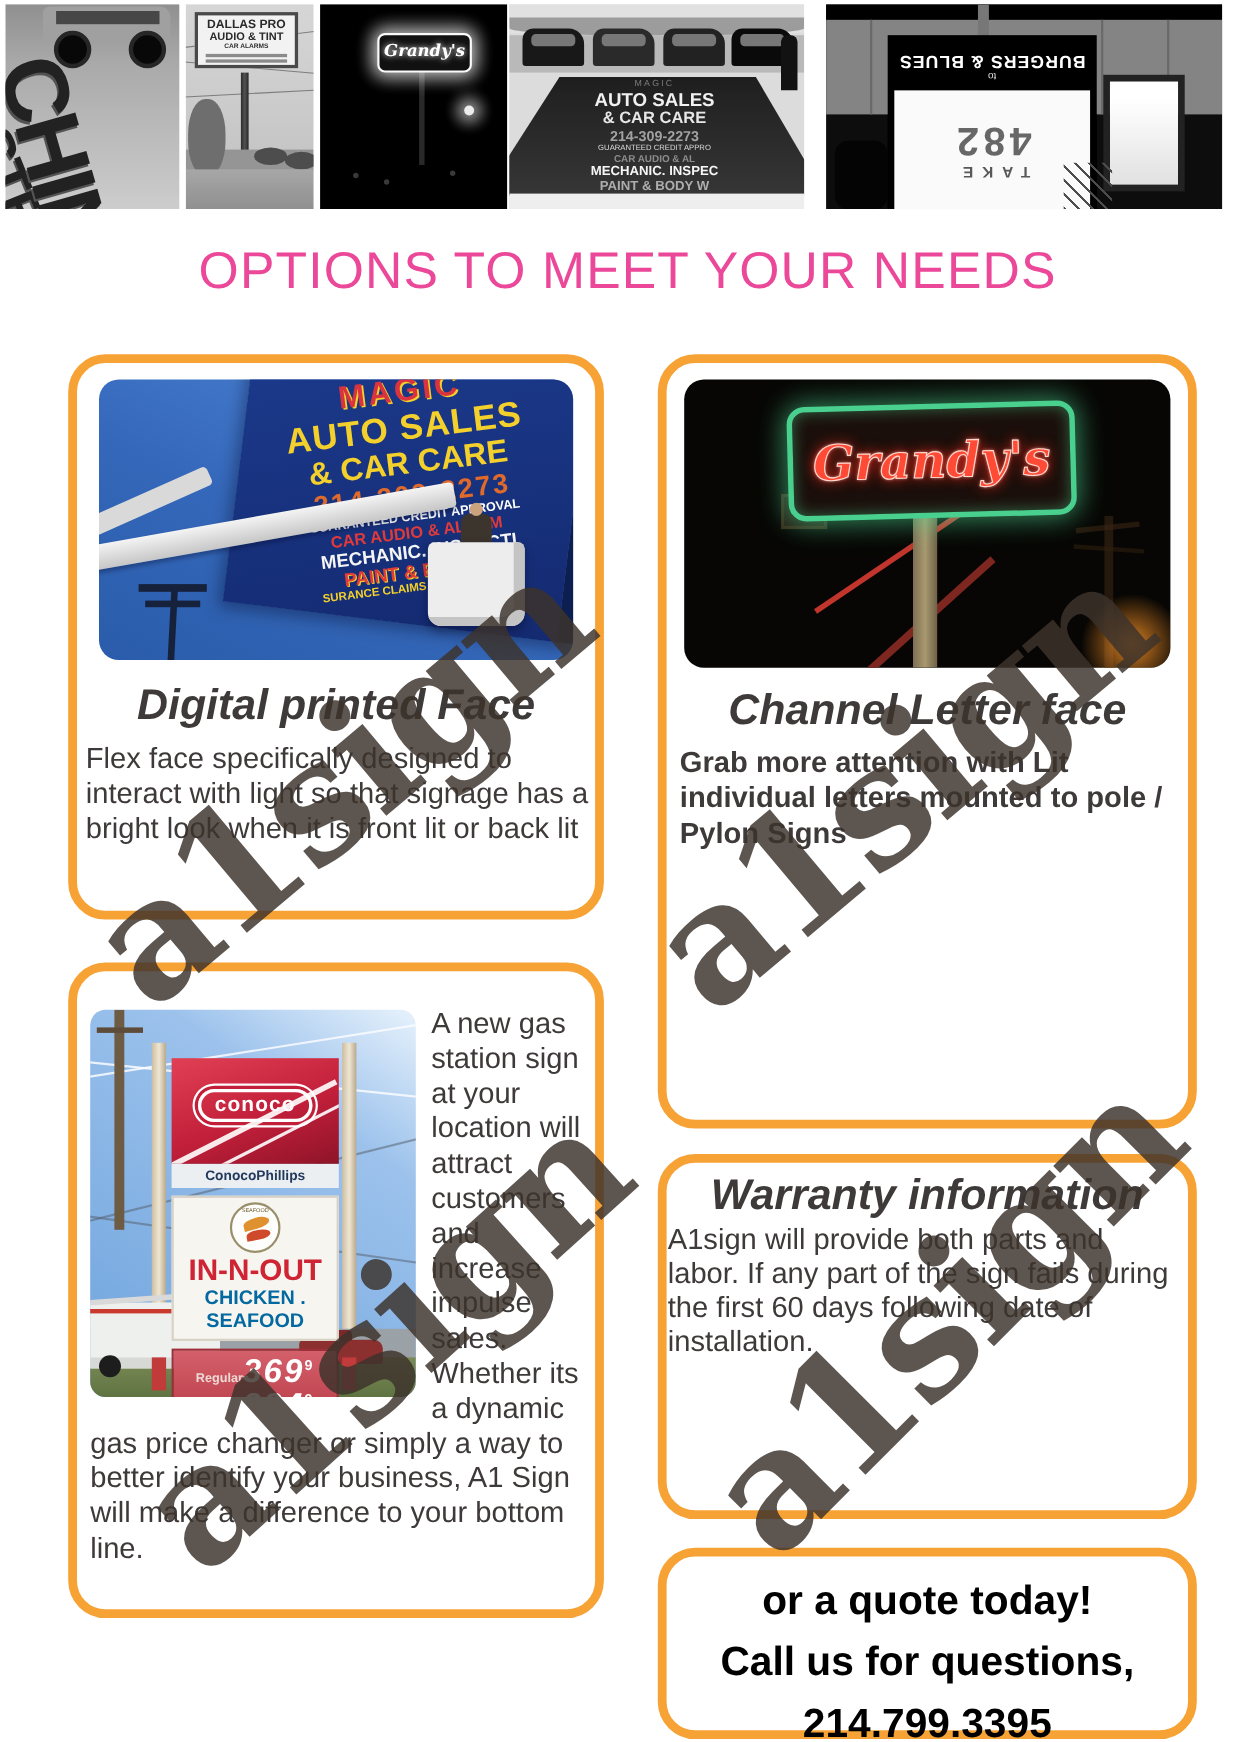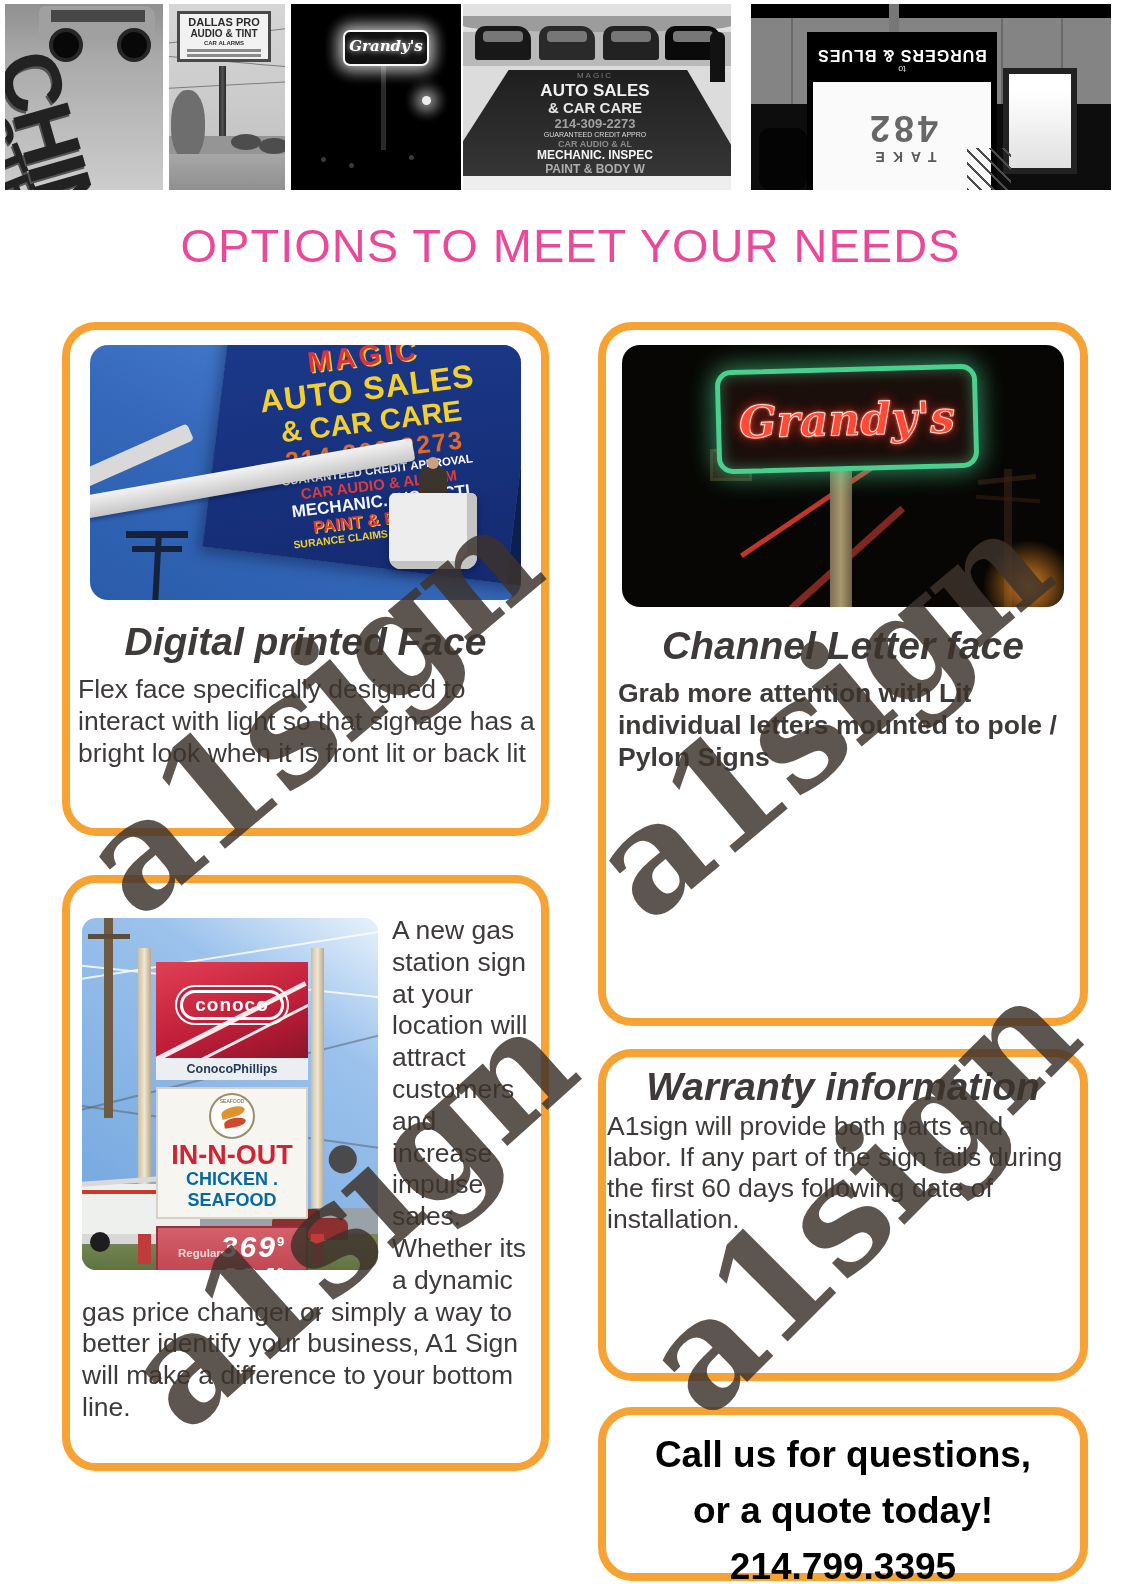--- a/index.html
+++ b/index.html
@@ -391,22 +391,22 @@
 
   <div class="card card4">
     <h2 class="card-h">Warranty information</h2>
     <div class="card-b">
       <p style="margin:0;">A1sign will provide both parts and labor. If any part of the sign fails during the first 60 days following date of installation.</p>
     </div>
   </div>
 
   <div class="card card5">
     <div class="call-wrap">
+      <div class="call-line">or a quote today!</div>
       <div class="call-line">Call us for questions,</div>
-      <div class="call-line">or a quote today!</div>
       <div class="call-line">214.799.3395</div>
     </div>
   </div>
 
   <div class="wm wm1">a1sign</div>
   <div class="wm wm2">a1sign</div>
   <div class="wm wm3">a1sign</div>
   <div class="wm wm4">a1sign</div>
 
 </div>

